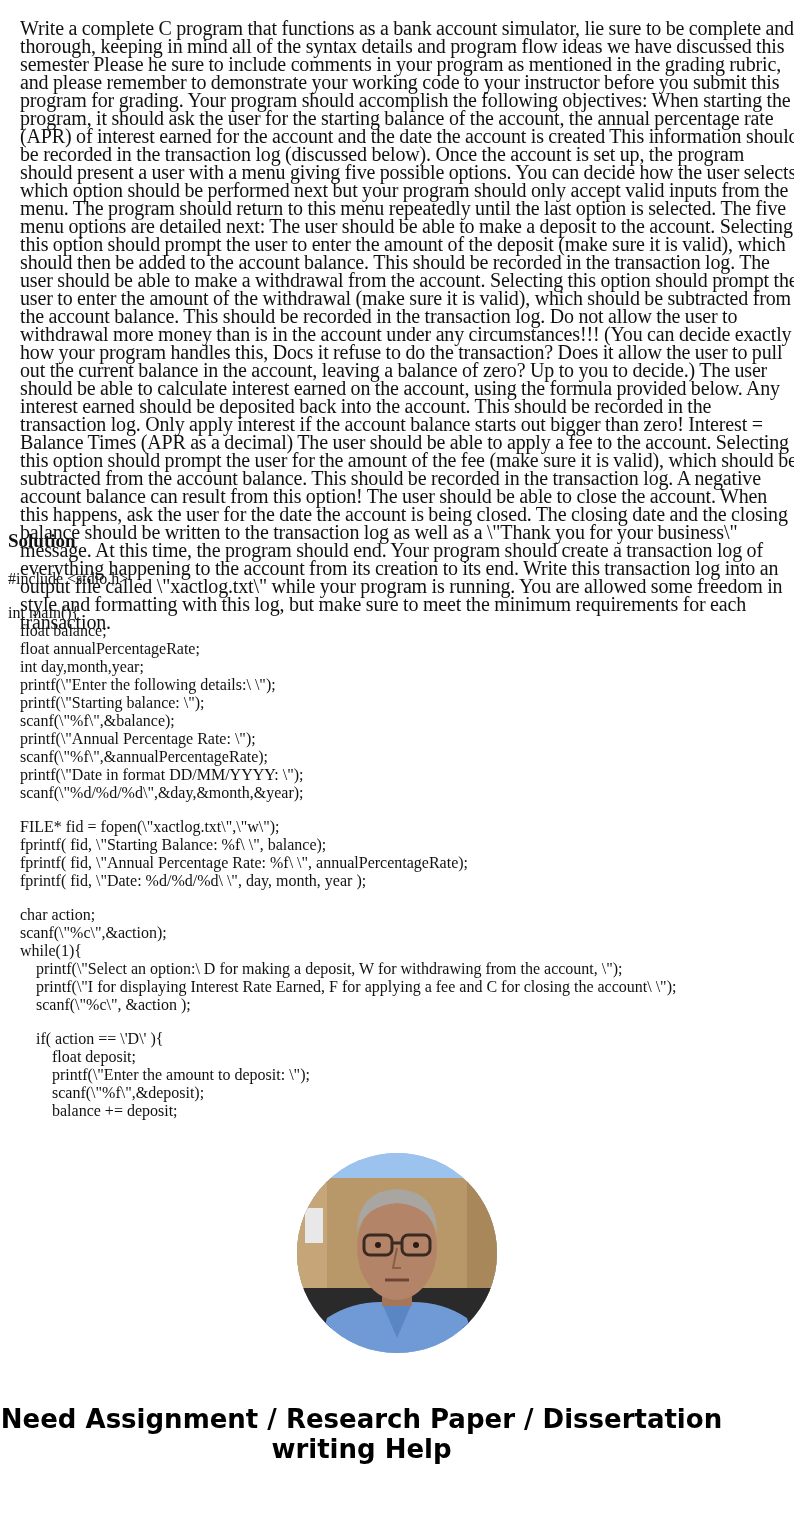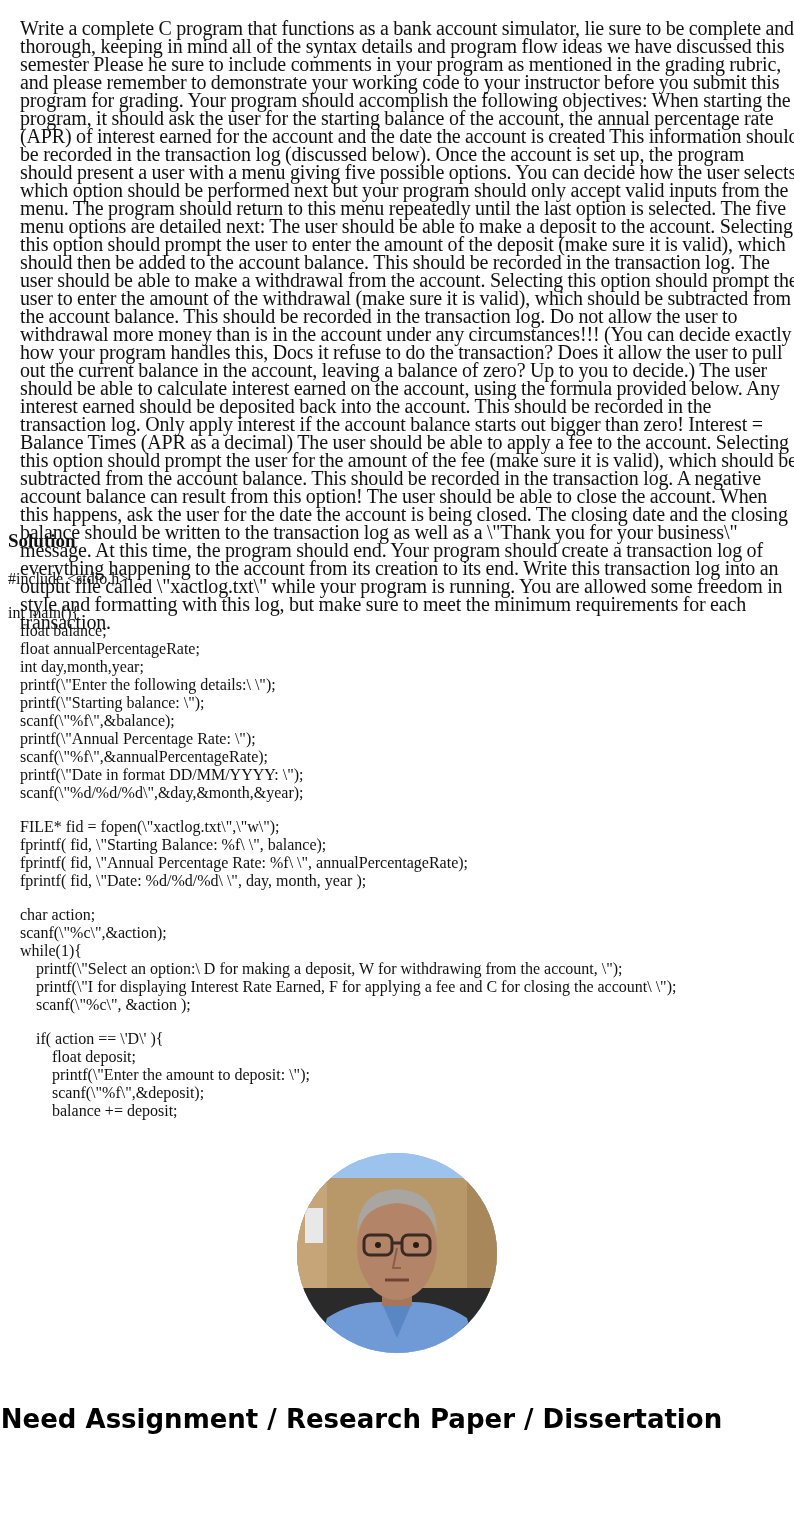--- a/index.html
+++ b/index.html
@@ -102,13 +102,14 @@
     <circle cx="81" cy="92" r="3" fill="#2a1a14"></circle>
     <circle cx="119" cy="92" r="3" fill="#2a1a14"></circle>
 
     <path d="M100 95 L96 115 L104 115" fill="none" stroke="#8a5e48" stroke-width="2"></path>
     <line x1="88" y1="127" x2="112" y2="127" stroke="#6e4434" stroke-width="3"></line>
   </svg>
 </div>
 
 <div class="promo">
   <div>Need Assignment / Research Paper / Dissertation</div>
+  <div>writing Help</div>
 </div>
 
 </body></html>

